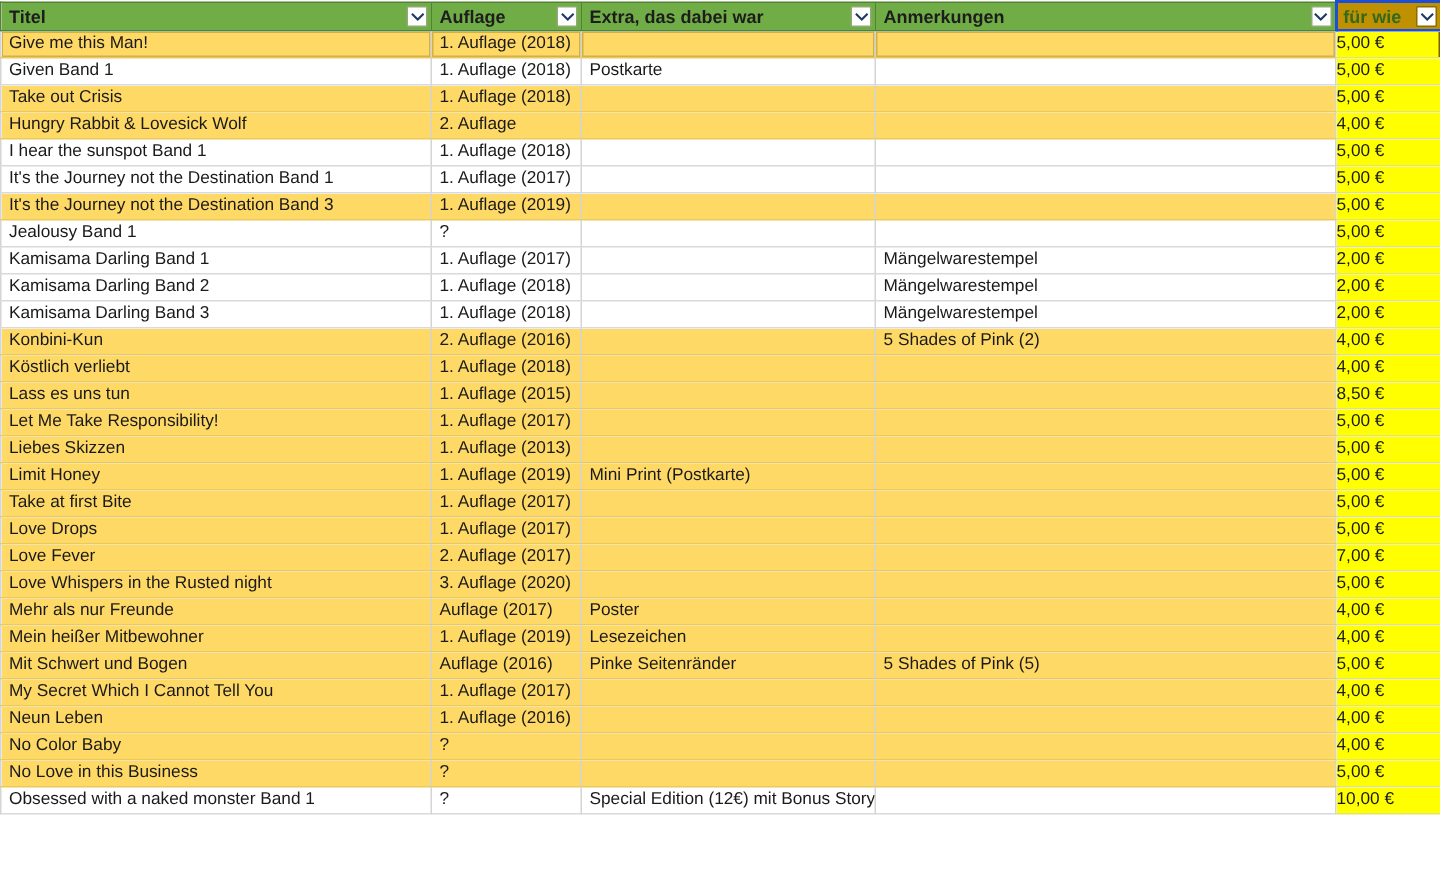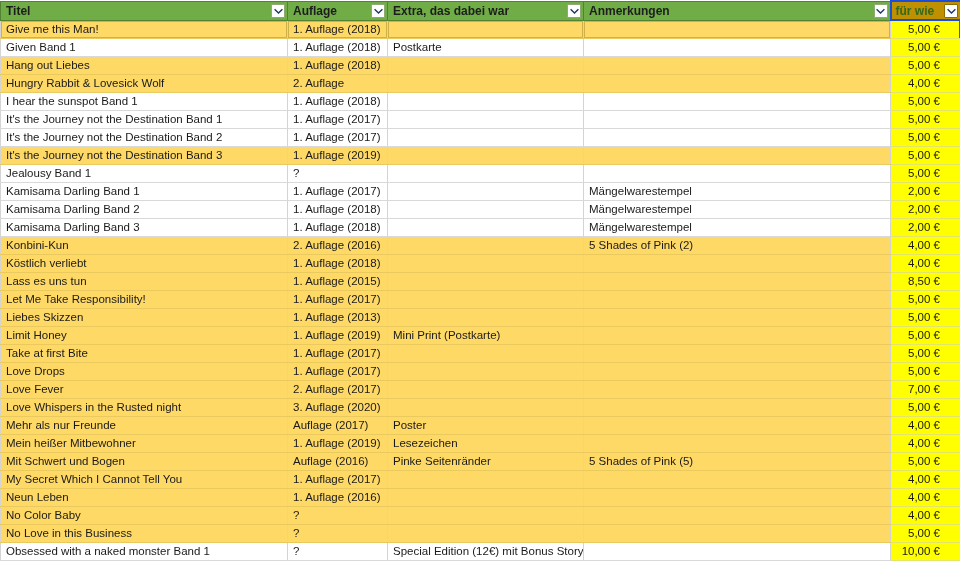--- a/index.html
+++ b/index.html
@@ -80,22 +80,21 @@
     vertical-align: middle;
     white-space: nowrap;
     overflow: hidden;
     font-size: 11.5px;
     line-height: 17px;
     background: #ffffff;
   }
   tbody tr td:first-child { border-left: 1px solid #d4d4d4; }
   tbody td.price {
     background: #ffff00;
-    text-align: right;
-    padding-right: 20px;
+    padding-right: 6px;
     padding-left: 0;
     border-right: 1px solid #d4d4d4;
     border-bottom: 1px solid #e4e46a;
   }
   tbody td.hl { background: #ffd966; border-bottom-color: #eac95f; }
 
   tbody tr:first-child td.price {
     box-shadow: inset -2px 0 0 -1px #7f6000;
   }
   tbody tr:first-child td.hl {
@@ -151,21 +150,21 @@
         <td class="price">5,00 €</td>
       </tr>
       <tr>
         <td>Given Band 1</td>
         <td>1. Auflage (2018)</td>
         <td>Postkarte</td>
         <td></td>
         <td class="price">5,00 €</td>
       </tr>
       <tr>
-        <td class="hl">Hang out Liebes</td>
+        <td class="hl">Take out Crisis</td>
         <td class="hl">1. Auflage (2018)</td>
         <td class="hl"></td>
         <td class="hl"></td>
         <td class="price">5,00 €</td>
       </tr>
       <tr>
         <td class="hl">Hungry Rabbit &amp; Lovesick Wolf</td>
         <td class="hl">2. Auflage</td>
         <td class="hl"></td>
         <td class="hl"></td>
@@ -173,27 +172,20 @@
       </tr>
       <tr>
         <td>I hear the sunspot Band 1</td>
         <td>1. Auflage (2018)</td>
         <td></td>
         <td></td>
         <td class="price">5,00 €</td>
       </tr>
       <tr>
         <td>It's the Journey not the Destination Band 1</td>
-        <td>1. Auflage (2017)</td>
-        <td></td>
-        <td></td>
-        <td class="price">5,00 €</td>
-      </tr>
-      <tr>
-        <td>It's the Journey not the Destination Band 2</td>
         <td>1. Auflage (2017)</td>
         <td></td>
         <td></td>
         <td class="price">5,00 €</td>
       </tr>
       <tr>
         <td class="hl">It's the Journey not the Destination Band 3</td>
         <td class="hl">1. Auflage (2019)</td>
         <td class="hl"></td>
         <td class="hl"></td>

